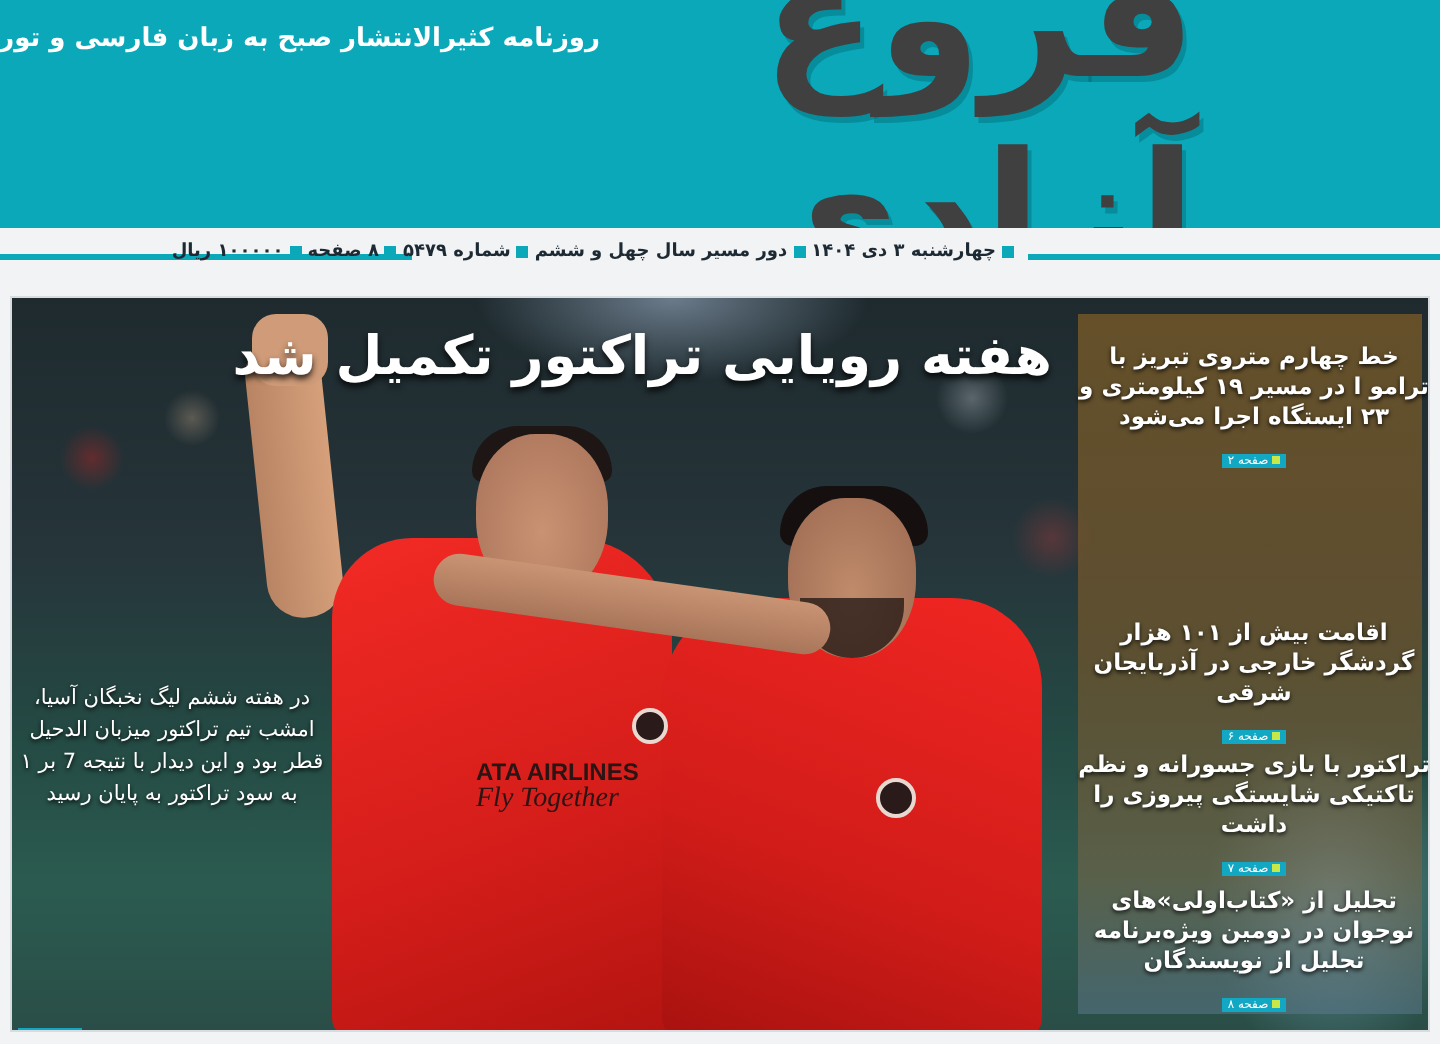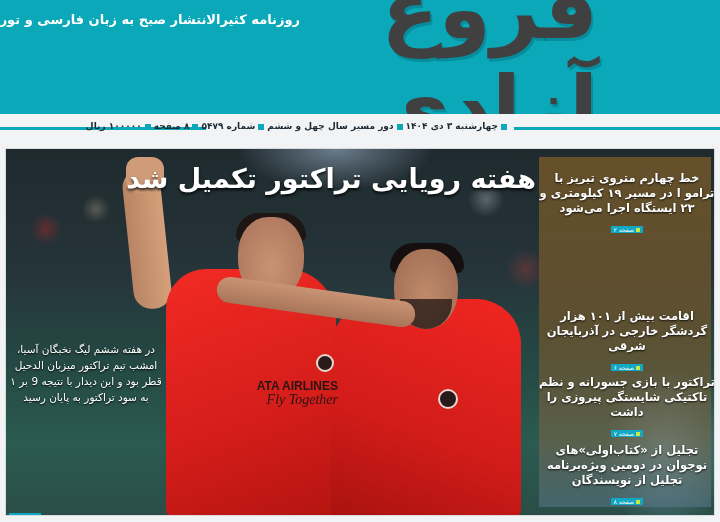--- a/index.html
+++ b/index.html
@@ -34,27 +34,27 @@
   .jersey1 { position: absolute; left: 160px; top: 120px; width: 170px; height: 250px; background: linear-gradient(160deg, #f22a24, #d41d1a 60%, #b31410); border-radius: 40px 50px 10px 10px; }
   .jersey2 { position: absolute; left: 325px; top: 150px; width: 190px; height: 220px; background: linear-gradient(200deg, #f02622, #d11c19 60%, #a8120f); border-radius: 50px 45px 10px 10px; }
   .arm1 { position: absolute; left: 122px; top: 20px; width: 38px; height: 140px; background: linear-gradient(90deg, #b88463, #d6a07b); border-radius: 18px; transform: rotate(-6deg); }
   .fist { position: absolute; left: 120px; top: 8px; width: 38px; height: 36px; background: #cf9b78; border-radius: 12px; }
   .head1 { position: absolute; left: 232px; top: 68px; width: 66px; height: 82px; background: radial-gradient(ellipse at 50% 60%, #c99272, #a8725a); border-radius: 45% 45% 48% 48%; }
   .hair1 { position: absolute; left: 230px; top: 64px; width: 70px; height: 28px; background: #1d1614; border-radius: 35px 35px 8px 8px; }
   .head2 { position: absolute; left: 388px; top: 100px; width: 64px; height: 80px; background: radial-gradient(ellipse at 50% 60%, #c08b6b, #9c6a52); border-radius: 45% 45% 48% 48%; }
   .hair2 { position: absolute; left: 384px; top: 94px; width: 74px; height: 30px; background: #15100f; border-radius: 36px 36px 10px 10px; }
   .beard2 { position: absolute; left: 394px; top: 150px; width: 52px; height: 30px; background: rgba(30,20,18,0.75); border-radius: 0 0 26px 26px; }
   .arm2 { position: absolute; left: 210px; top: 140px; width: 200px; height: 26px; background: linear-gradient(180deg, #c99474, #a9755a); border-radius: 14px; transform: rotate(8deg); }
-  .sponsor { position: absolute; left: 232px; top: 230px; width: 100px; text-align: right; color: #2a1414; font-weight: bold; font-size: 12px; line-height: 14px; font-family: "Liberation Sans", sans-serif; }
+  .sponsor { position: absolute; left: 232px; top: 230px; width: 100px; text-align: left; color: #2a1414; font-weight: bold; font-size: 12px; line-height: 14px; font-family: "Liberation Sans", sans-serif; }
   .sponsor .tag { display: block; font-style: italic; font-weight: normal; font-size: 14px; font-family: "Liberation Serif", serif; }
   .badge1 { position: absolute; left: 310px; top: 205px; width: 18px; height: 18px; border-radius: 50%; background: #2a1a1a; border: 2px solid #e8d8d0; }
   .badge2 { position: absolute; left: 432px; top: 240px; width: 20px; height: 20px; border-radius: 50%; background: #2a1a1a; border: 2px solid #e8d8d0; }
 
   
-  .headline { position: absolute; left: 160px; top: 14px; width: 370px; text-align: left; direction: rtl; color: #ffffff; font-weight: bold; font-size: 27px; text-shadow: 0 2px 3px rgba(0,0,0,0.8); white-space: nowrap; }
+  .headline { position: absolute; left: 150px; top: 14px; width: 370px; text-align: left; direction: rtl; color: #ffffff; font-weight: bold; font-size: 27px; text-shadow: 0 2px 3px rgba(0,0,0,0.8); white-space: nowrap; }
 
   
   .caption { position: absolute; left: 4px; top: 192px; width: 152px; direction: rtl; text-align: center; color: #ffffff; font-size: 10.5px; line-height: 16px; text-shadow: 0 1px 2px rgba(0,0,0,0.9); }
   .caption .check { color: #2d6fd6; font-weight: bold; margin-left: 3px; }
   .caption p { margin-bottom: 2px; }
   .caption-page { position: absolute; left: 3px; top: 355px; }
 
   
   .sidebar { position: absolute; left: 533px; top: 8px; width: 172px; height: 350px; background: linear-gradient(180deg, rgba(120,90,40,0.78) 0%, rgba(110,85,45,0.75) 50%, rgba(120,100,70,0.6) 80%, rgba(90,120,140,0.55) 100%); }
   .news { position: absolute; left: 0; width: 176px; direction: rtl; text-align: center; color: #ffffff; font-weight: bold; font-size: 11.5px; line-height: 15px; text-shadow: 0 1px 2px rgba(0,0,0,0.85); }
@@ -98,21 +98,21 @@
     <div class="badge1"></div>
     <div class="badge2"></div>
     <div class="sponsor">
       <span>ATA AIRLINES</span>
       <span class="tag">Fly Together</span>
     </div>
 
     <h1 class="headline">هفته رویایی تراکتور تکمیل شد</h1>
 
     <div class="caption">
-      <p>در هفته ششم لیگ نخبگان آسیا، امشب تیم تراکتور میزبان الدحیل قطر بود و این دیدار با نتیجه 9 بر ۱ به سود تراکتور به پایان رسید</p>
+      <p>در هفته ششم لیگ نخبگان آسیا، امشب تیم تراکتور میزبان الدحیل قطر بود و این دیدار با نتیجه 7 بر ۱ به سود تراکتور به پایان رسید</p>
     </div>
     <div class="caption-page">
       <span class="pg">صفحه ۷</span>
     </div>
 
     <aside class="sidebar">
       <div class="news" style="top:14px;">
         <div>خط چهارم متروی تبریز با ترامو ا در مسیر ۱۹ کیلومتری و ۲۳ ایستگاه اجرا می‌شود</div>
         <span class="pg-wrap"><span class="pg">صفحه ۲</span></span>
       </div>

